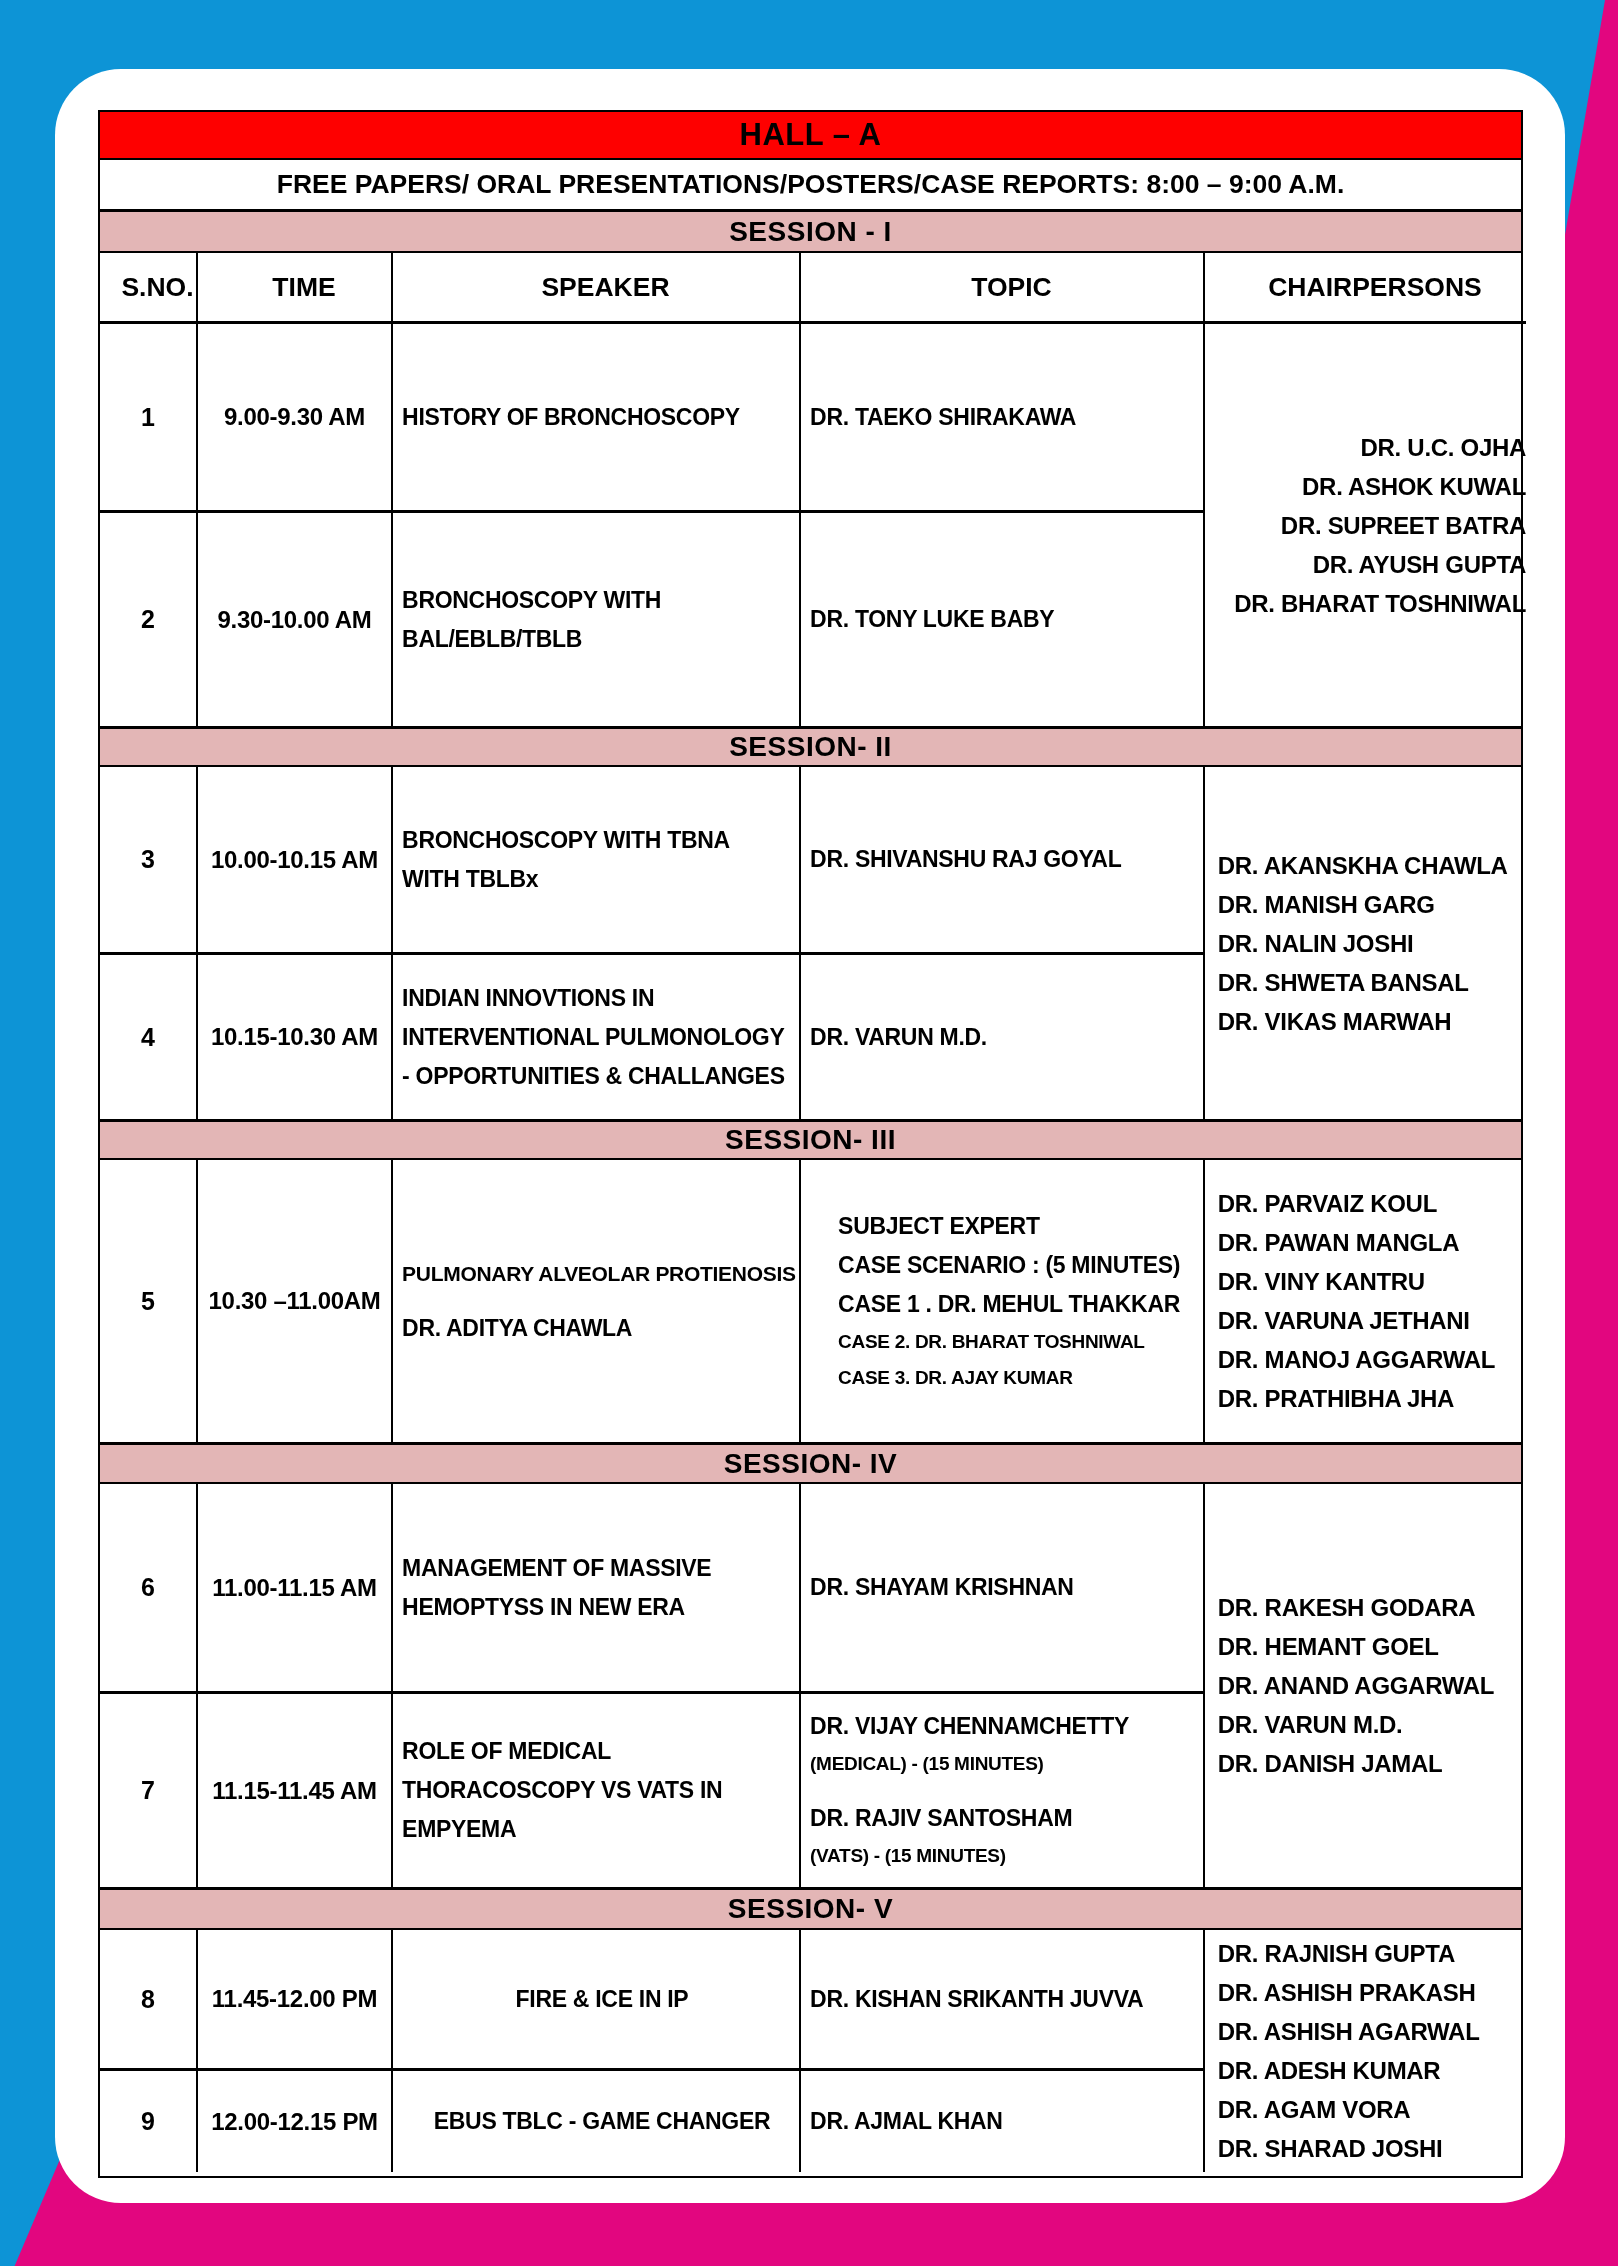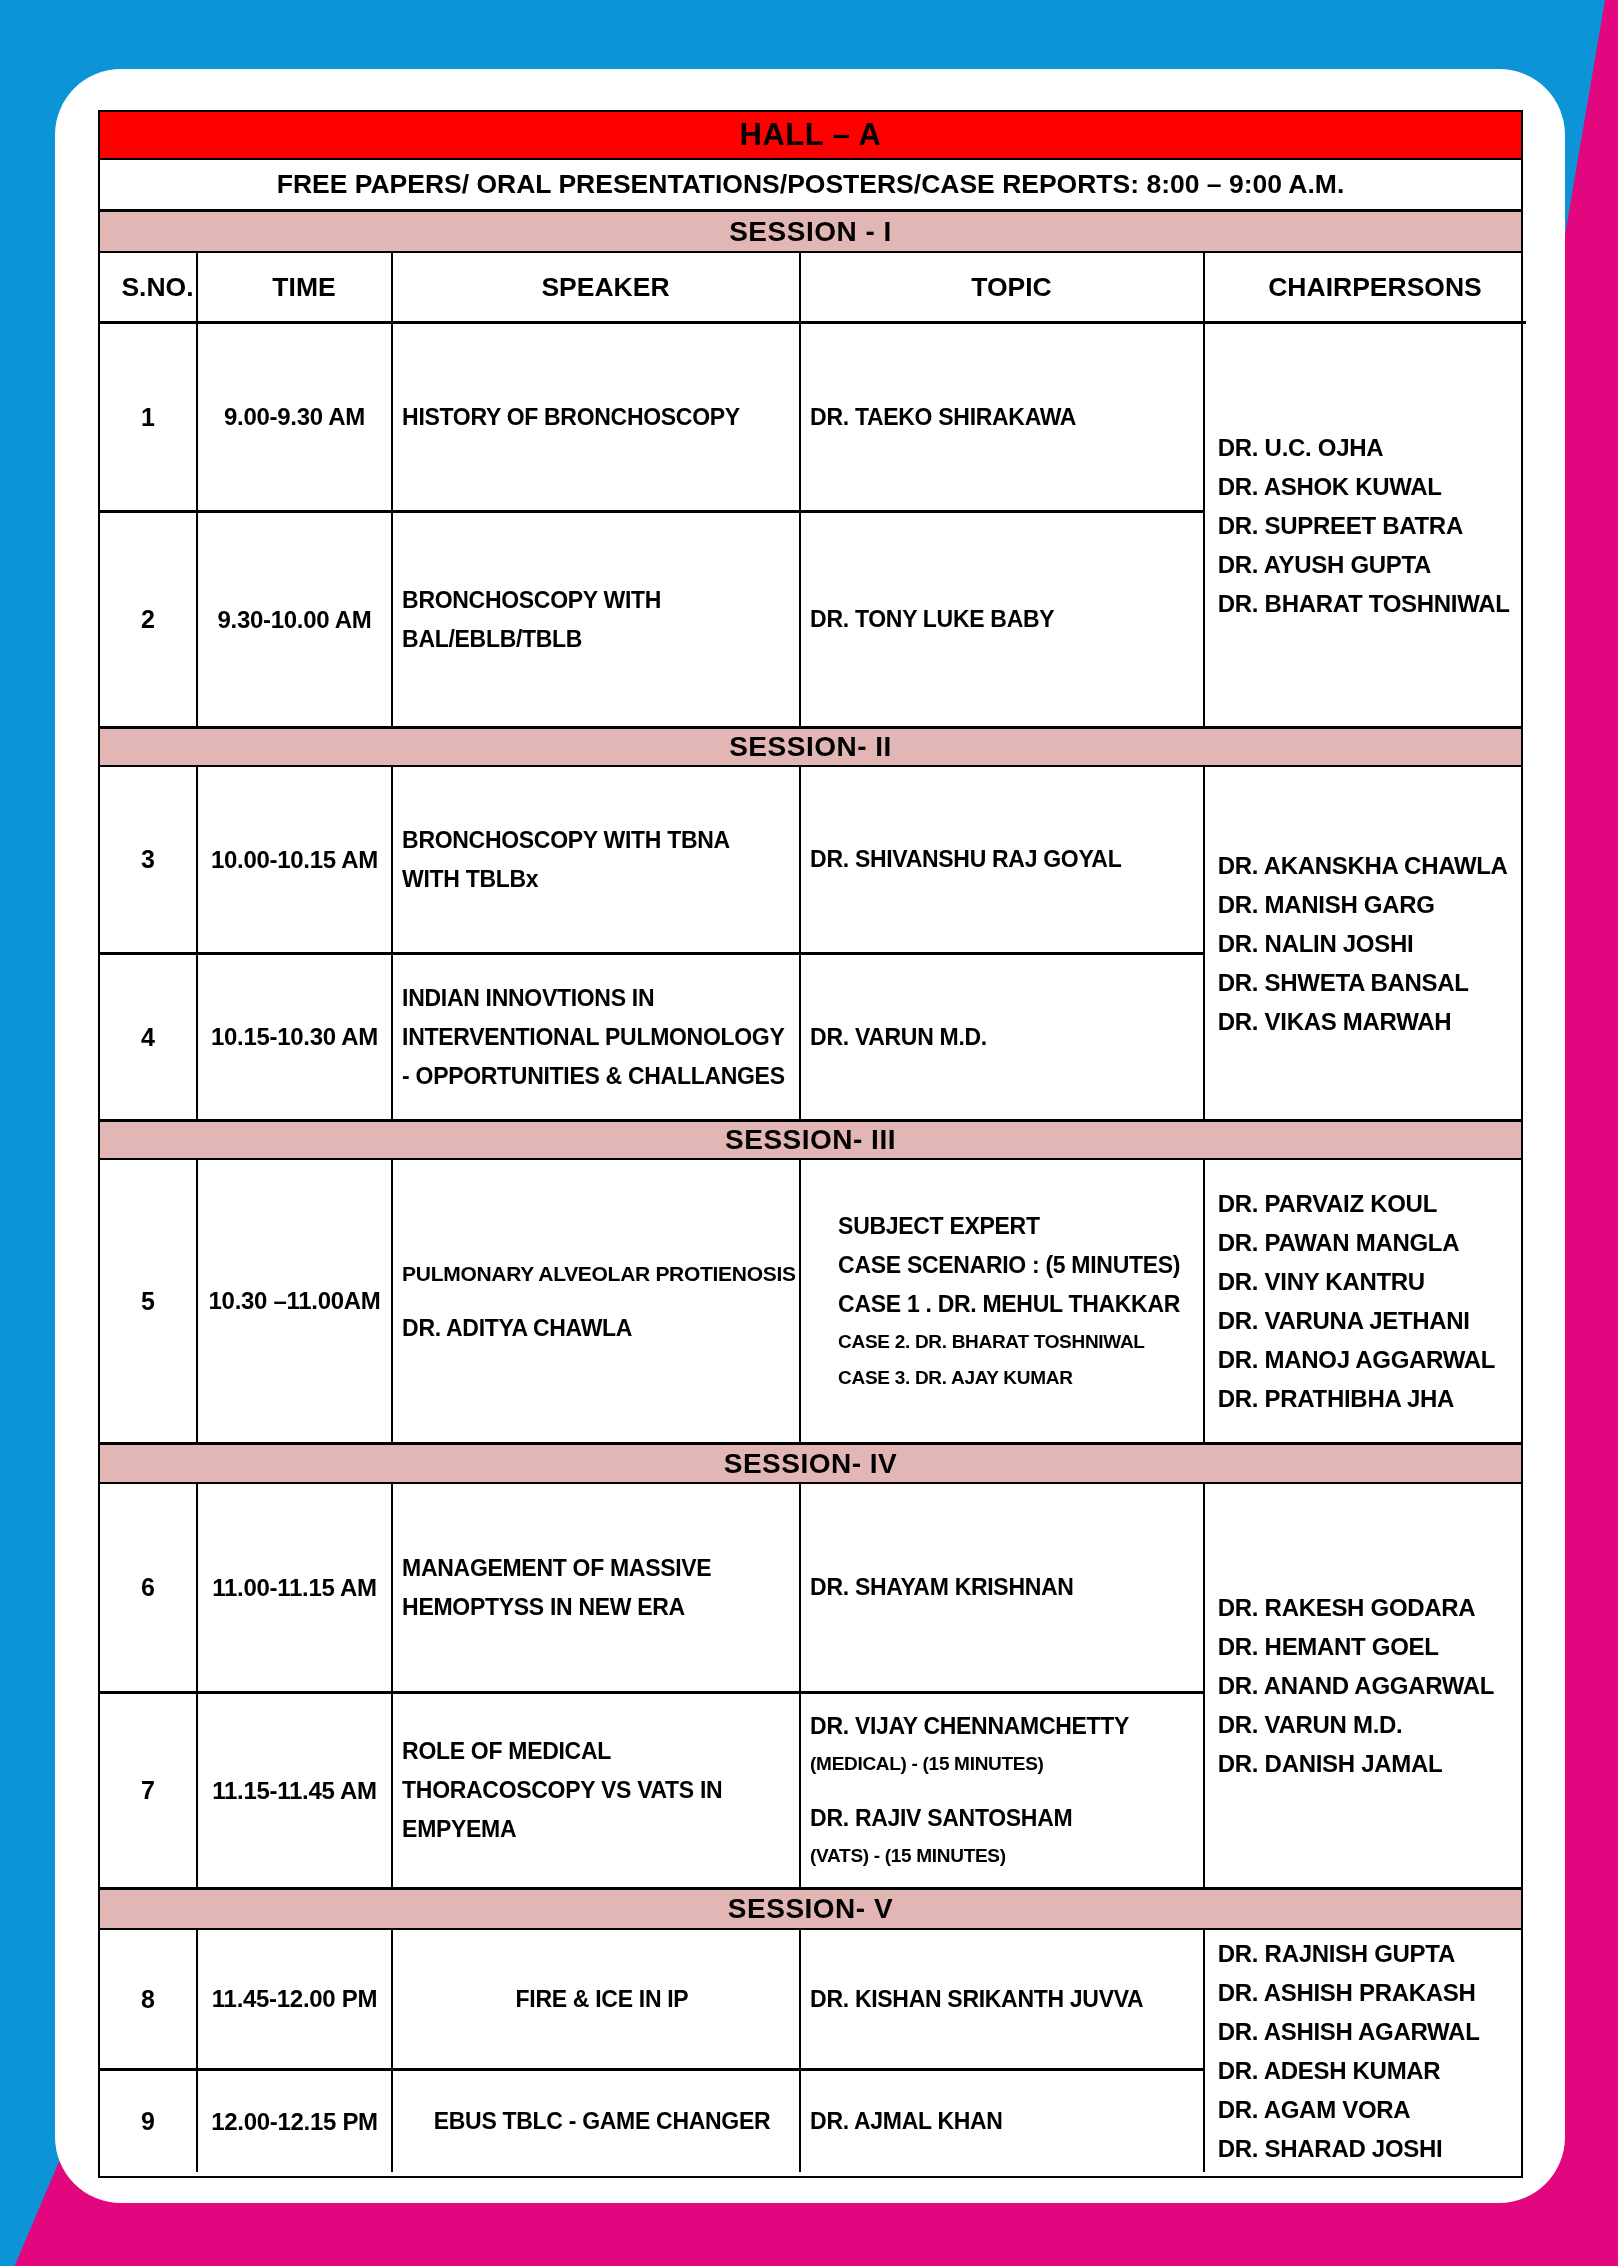--- a/index.html
+++ b/index.html
@@ -90,21 +90,21 @@
             </div>
             <div class="cell cb sno bt" style="grid-area: 2 / 1;">2</div>
             <div class="cell cb time bt" style="grid-area: 2 / 2;">9.30-10.00 AM</div>
             <div class="cell cb topic bt" style="grid-area: 2 / 3;">
               <div class="line">BRONCHOSCOPY WITH</div>
               <div class="line">BAL/EBLB/TBLB</div>
             </div>
             <div class="cell cb speaker bt" style="grid-area: 2 / 4;">
               <div class="line">DR. TONY LUKE BABY</div>
             </div>
-            <div class="cell chairs" style="grid-area: 1 / 5 / span 2;">
+            <div class="cell chairs" style="grid-area: 1 / 5 / span 2; align-items: flex-end;">
               <div class="line">DR. U.C. OJHA</div>
               <div class="line">DR. ASHOK KUWAL</div>
               <div class="line">DR. SUPREET BATRA</div>
               <div class="line">DR. AYUSH GUPTA</div>
               <div class="line">DR. BHARAT TOSHNIWAL</div>
             </div>
           </div>
           <div class="session-bar" style="height: 41px;">SESSION- II</div>
           <div class="sblock" style="grid-template-columns: 98px 195px 408px 404px 321px; grid-template-rows: 185px 167px;">
             <div class="cell cb sno" style="grid-area: 1 / 1;">3</div>

